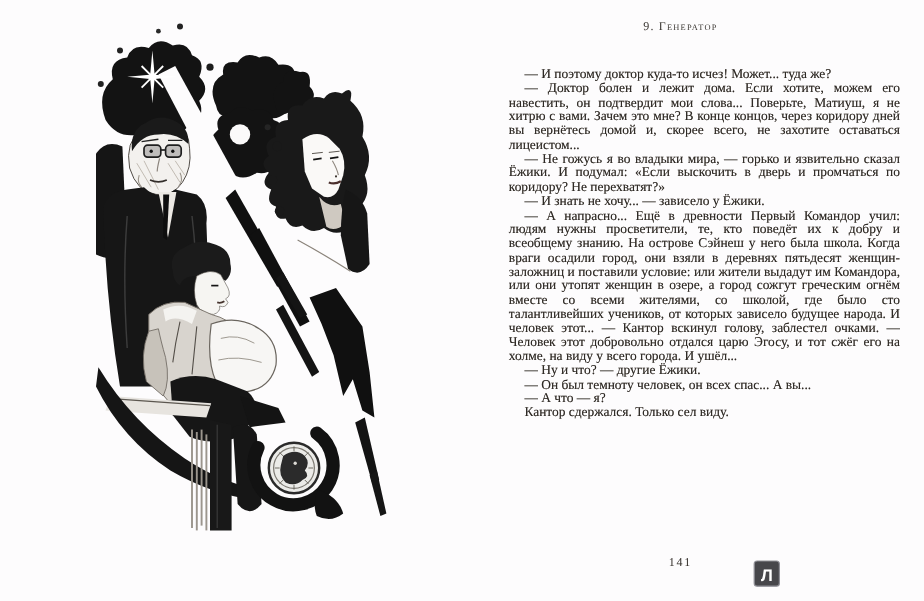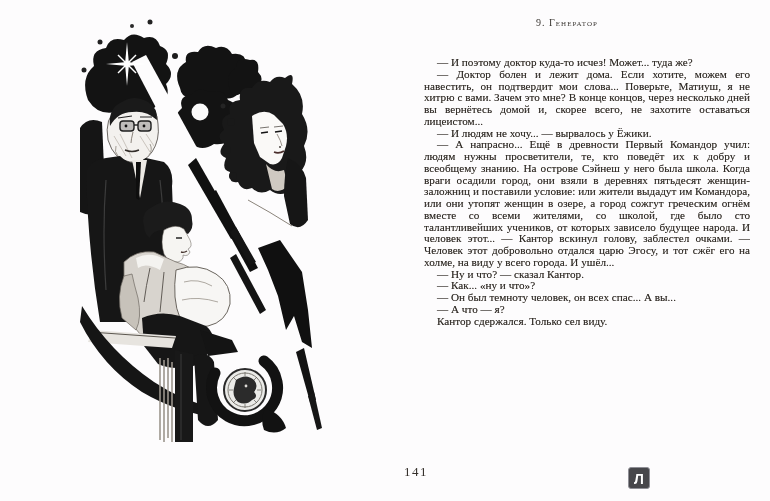--- a/index.html
+++ b/index.html
@@ -19,21 +19,21 @@
     font-variant:small-caps;color:#3b3733;
   }
   .text-block{
     margin-top:29px;text-align:justify;
     font-size:11.2px;line-height:11.75px;
     text-shadow:0 0 .4px rgba(70,58,46,.55);
   }
   .text-block p{margin:0;text-indent:13px;}
   .page-number{
     position:absolute;left:-20px;top:464px;width:100%;
-    text-align:left;font-size:13px;letter-spacing:1.5px;color:#35302b;
+    text-align:center;font-size:10px;letter-spacing:1.5px;color:#35302b;
   }
   .watermark{
     position:absolute;left:628px;top:467px;width:22px;height:22px;
     background:#47474b;border:1px solid #8f8f96;border-radius:3px;
     color:#ffffff;font-family:"Liberation Sans", sans-serif;
     font-weight:bold;font-size:14px;line-height:22px;text-align:center;
     box-sizing:border-box;
   }
 </style>
 </head>
@@ -178,25 +178,25 @@
             <line x1="153" y1="377" x2="156" y2="380"></line>
         </g>
       </g>
     </svg>
   </div>
 
   <div class="right-page">
     <div class="chapter-header">9. Генератор</div>
     <div class="text-block">
         <p>— И поэтому доктор куда-то исчез! Может... туда же?</p>
-        <p>— Доктор болен и лежит дома. Если хотите, можем его навестить, он подтвердит мои слова... Поверьте, Матиуш, я не хитрю с вами. Зачем это мне? В конце концов, через несколько дней вы вернётесь домой и, скорее всего, не захотите оставаться лицеистом...</p>
-        <p>— И людям не хочу... — вырвалось у Ёжики.</p>
+        <p>— Доктор болен и лежит дома. Если хотите, можем его навестить, он подтвердит мои слова... Поверьте, Матиуш, я не хитрю с вами. Зачем это мне? В конце концов, через коридору дней вы вернётесь домой и, скорее всего, не захотите оставаться лицеистом...</p>
+        <p>— Не гожусь я во владыки мира, — горько и язвительно сказал Ёжики. И подумал: «Если выскочить в дверь и промчаться по коридору? Не перехватят?»</p>
+        <p>— И знать не хочу... — зависело у Ёжики.</p>
         <p>— А напрасно... Ещё в древности Первый Командор учил: людям нужны просветители, те, кто поведёт их к добру и всеобщему знанию. На острове Сэйнеш у него была школа. Когда враги осадили город, они взяли в деревнях пятьдесят женщин-заложниц и поставили условие: или жители выдадут им Командора, или они утопят женщин в озере, а город сожгут греческим огнём вместе со всеми жителями, со школой, где было сто талантливейших учеников, от которых зависело будущее народа. И человек этот... — Кантор вскинул голову, заблестел очками. — Человек этот добровольно отдался царю Эгосу, и тот сжёг его на холме, на виду у всего города. И ушёл...</p>
-        <p>— Ну и что? — сказал Кантор.</p>
-        <p>— Как... «ну и что»?</p>
+        <p>— Ну и что? — другие Ёжики.</p>
         <p>— Он был темноту человек, он всех спас... А вы...</p>
         <p>— А что — я?</p>
         <p>Кантор сдержался. Только сел виду.</p>
       </div>
     <div class="page-number">141</div>
   </div>
 
   <div class="watermark">
     <span>Л</span>
   </div>

